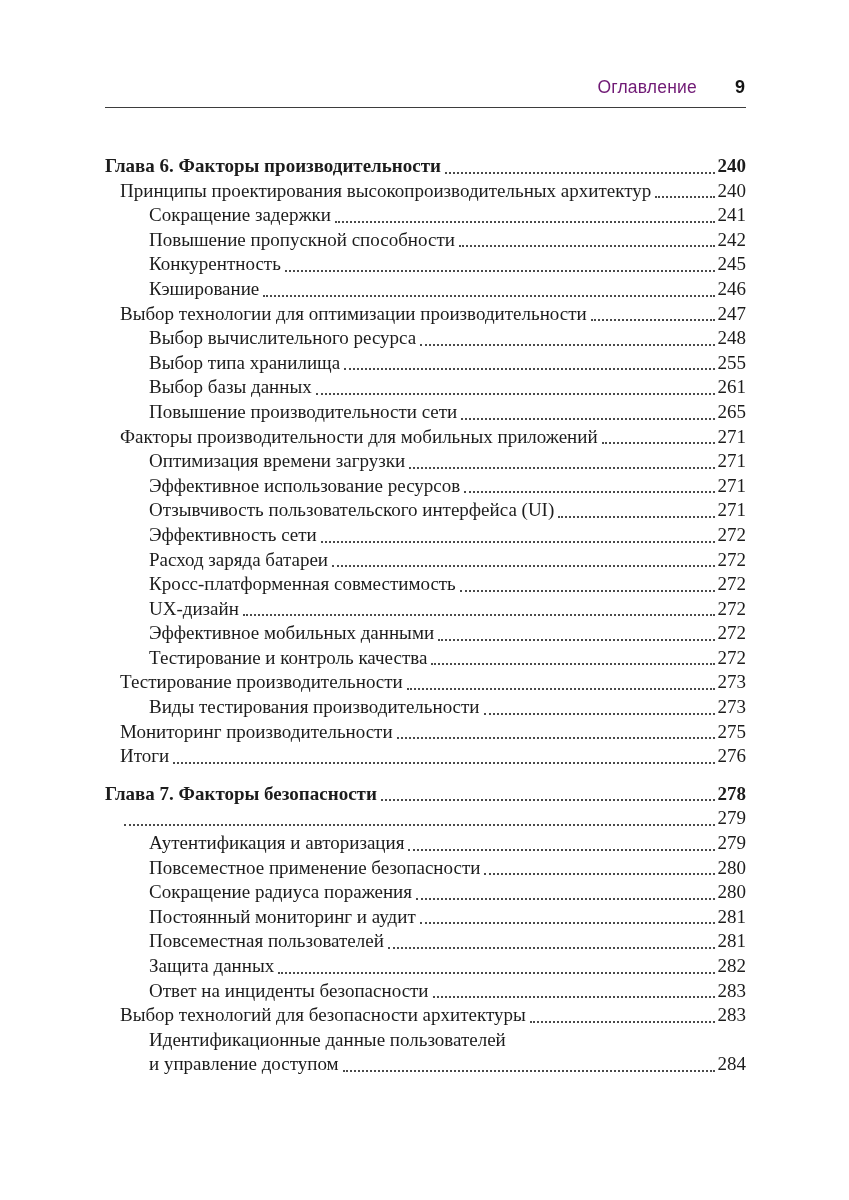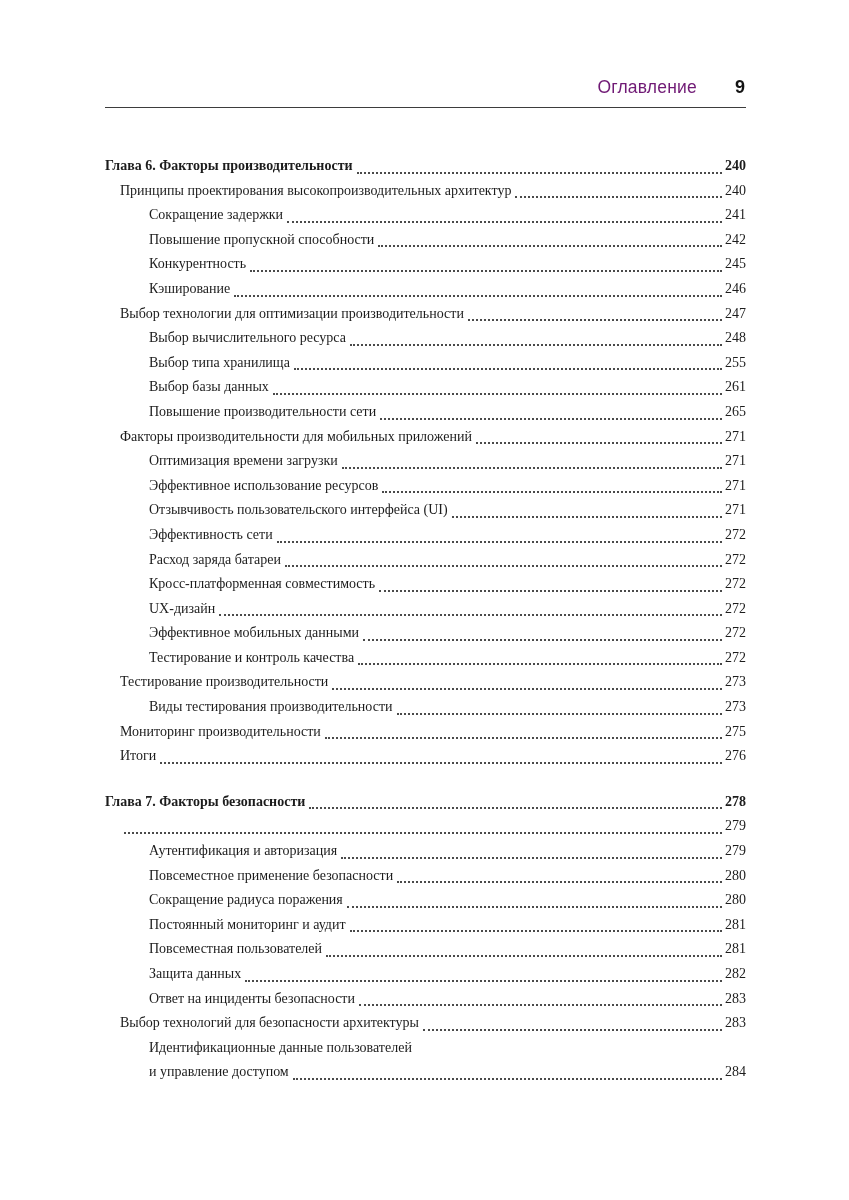--- a/index.html
+++ b/index.html
@@ -39,32 +39,32 @@
     letter-spacing: 0.2px;
   }
   .running-head .head-pagenum {
     font-size: 18px;
     font-weight: bold;
     color: #141414;
   }
   
   .toc {
     margin-top: 46px;
-    font-size: 14px;
+    font-size: 19px;
   }
   .toc-row {
     display: flex;
     align-items: baseline;
     line-height: 24.6px;
     white-space: nowrap;
   }
   .toc-row.l1 { padding-left: 15px; }
   .toc-row.l2 { padding-left: 44px; }
   .toc-row.chapter { font-weight: bold; }
-  .toc-row.gap-before { margin-top: 21px; }
+  .toc-row.gap-before { margin-top: 13px; }
   .toc-label {
     flex: 0 0 auto;
   }
   .toc-leader {
     flex: 1 1 auto;
     align-self: flex-end;
     height: 0;
     margin: 0 3px 5px 4px;
     border-bottom: 2px dotted #4a4a4a;
     min-width: 10px;

